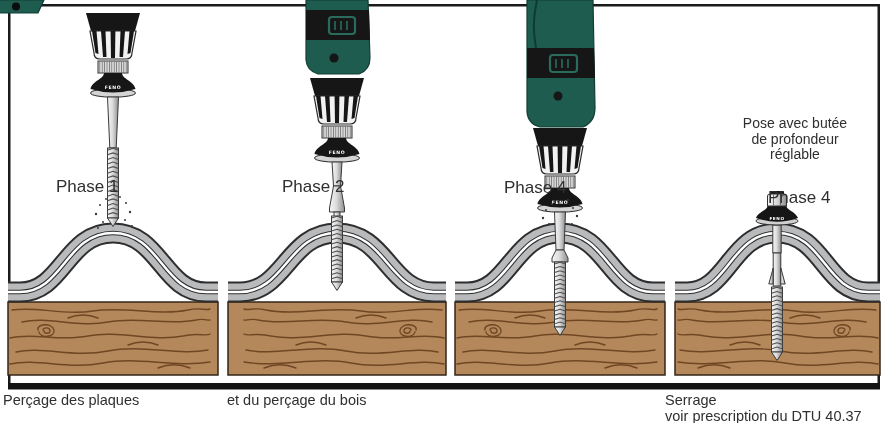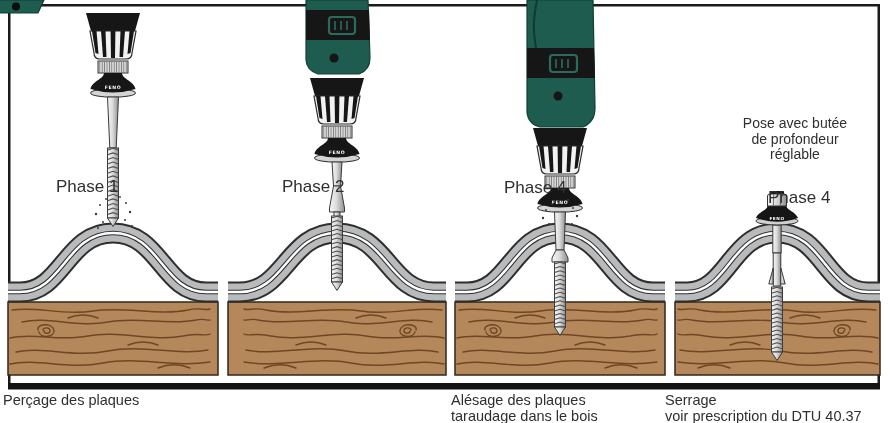--- a/index.html
+++ b/index.html
@@ -218,23 +218,20 @@
     <div>Pose avec butée</div>
     <div>de profondeur</div>
     <div>réglable</div>
   </div>
 
   <div class="caption" style="left:3px;width:220px">
     <div>Perçage des plaques</div>
     <div></div>
   </div>
   <div class="caption" style="left:227px;width:220px">
-  </div>
-  <div class="caption" style="left:451px;width:220px">
-    <div>Alésage des plaques</div>
-    <div>taraudage dans le bois</div>
+    <div>et du perçage du bois</div>
   </div>
   <div class="caption" style="left:665px;width:240px">
     <div>Serrage</div>
     <div>voir prescription du DTU 40.37</div>
   </div>
 
 </div>
 
 </body></html>

